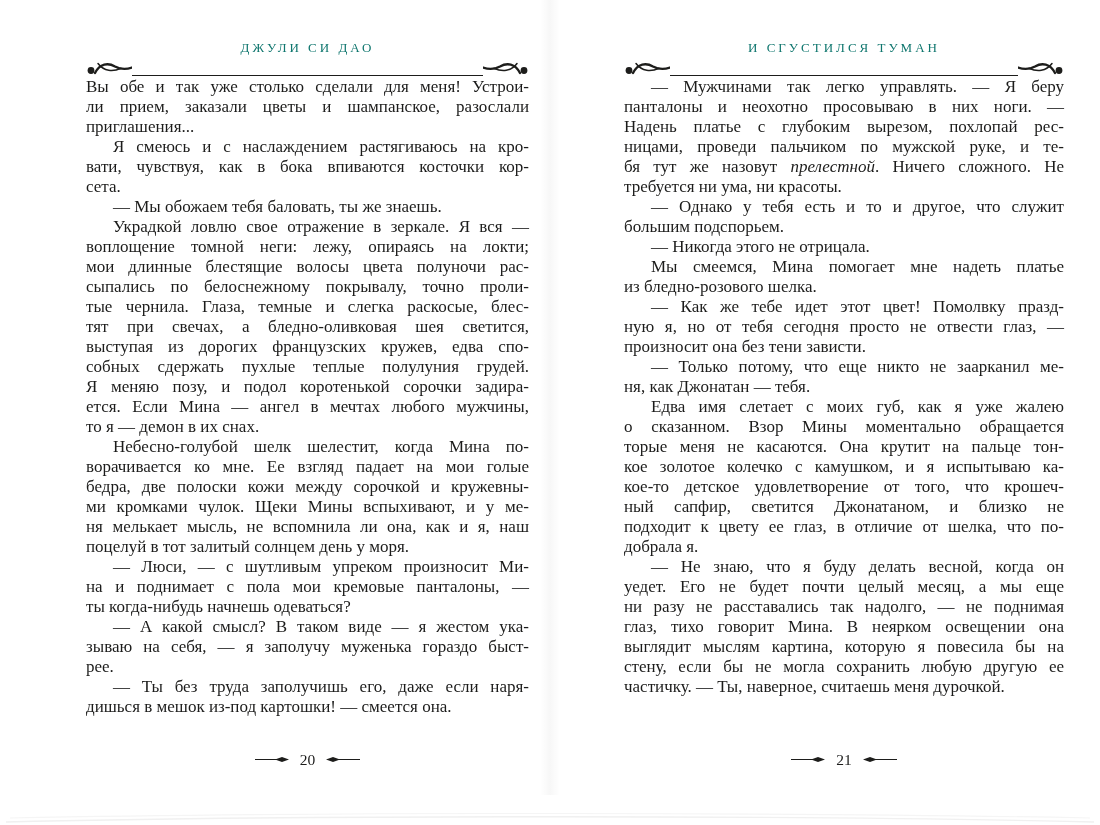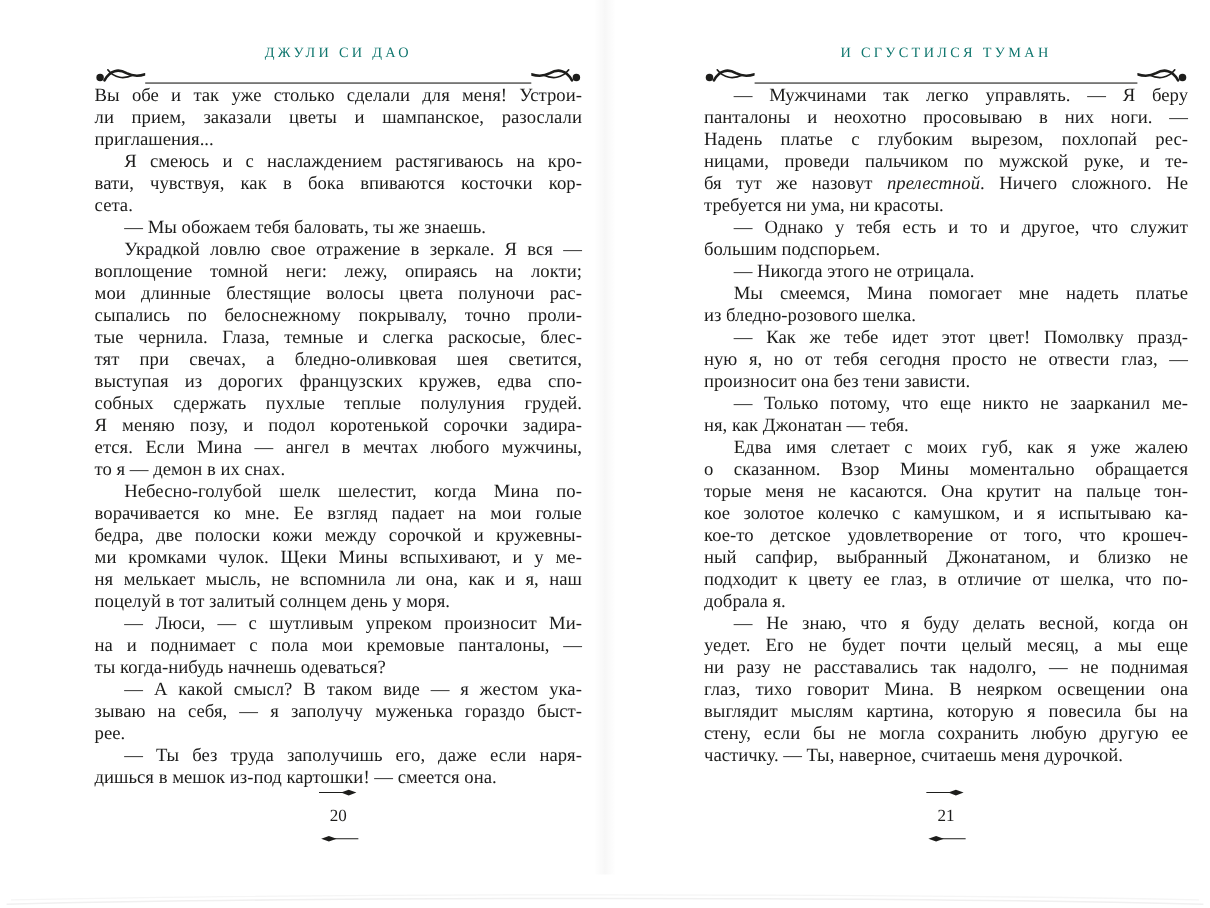--- a/index.html
+++ b/index.html
@@ -11,21 +11,21 @@
     color:#1c1c1b;
     overflow:hidden;
   }
   .spine-shade{
     position:absolute;top:0;bottom:30px;left:540px;width:20px;
     background:linear-gradient(90deg, rgba(0,0,0,0) 0%, rgba(0,0,0,0.03) 50%, rgba(0,0,0,0) 100%);
     pointer-events:none;
   }
   .page{position:absolute;top:0;height:100%;}
   .page.left{left:86px;width:443px;}
-  .page.right{left:640px;width:440px;}
+  .page.right{left:624px;width:440px;}
 
   .running-head{
     margin-top:40px;
     text-align:center;
     font-size:13px;
     letter-spacing:3px;
     color:#0f766e;
     white-space:nowrap;
   }
   .rule{
@@ -52,21 +52,21 @@
   .line.last{
     text-align:left;
     text-align-last:left;
   }
   .line.indent{text-indent:27px;}
   .it{font-style:italic;}
 
   .folio{
     position:absolute;left:0;right:0;bottom:58px;
     display:flex;align-items:center;justify-content:center;gap:9px;
-    font-size:15.5px;color:#1c1c1b;flex-direction:column;
+    font-size:15.5px;color:#1c1c1b;
   }
   .folio .num{line-height:1;}
 
   .page-edges{position:absolute;left:0;bottom:0;pointer-events:none;}
 </style>
 </head>
 <body>
 
 <div class="spread">
   <div class="spine-shade"></div>
@@ -163,21 +163,21 @@
         <div class="line indent"><span>— Как же тебе идет этот цвет! Помолвку празд-</span></div>
         <div class="line"><span>ную я, но от тебя сегодня просто не отвести глаз, —</span></div>
         <div class="line last"><span>произносит она без тени зависти.</span></div>
         <div class="line indent"><span>— Только потому, что еще никто не заарканил ме-</span></div>
         <div class="line last"><span>ня, как Джонатан — тебя.</span></div>
         <div class="line indent"><span>Едва имя слетает с моих губ, как я уже жалею</span></div>
         <div class="line"><span>о сказанном. Взор Мины моментально обращается</span></div>
         <div class="line"><span>торые меня не касаются. Она крутит на пальце тон-</span></div>
         <div class="line"><span>кое золотое колечко с камушком, и я испытываю ка-</span></div>
         <div class="line"><span>кое-то детское удовлетворение от того, что крошеч-</span></div>
-        <div class="line"><span>ный сапфир, выбранный Джонатаном, и близко не</span></div>
+        <div class="line"><span>ный сапфир, светится Джонатаном, и близко не</span></div>
         <div class="line"><span>подходит к цвету ее глаз, в отличие от шелка, что по-</span></div>
         <div class="line last"><span>добрала я.</span></div>
         <div class="line indent"><span>— Не знаю, что я буду делать весной, когда он</span></div>
         <div class="line"><span>уедет. Его не будет почти целый месяц, а мы еще</span></div>
         <div class="line"><span>ни разу не расставались так надолго, — не поднимая</span></div>
         <div class="line"><span>глаз, тихо говорит Мина. В неярком освещении она</span></div>
         <div class="line"><span>выглядит мыслям картина, которую я повесила бы на</span></div>
         <div class="line"><span>стену, если бы не могла сохранить любую другую ее</span></div>
         <div class="line last"><span>частичку. — Ты, наверное, считаешь меня дурочкой.</span></div>
       </div>

